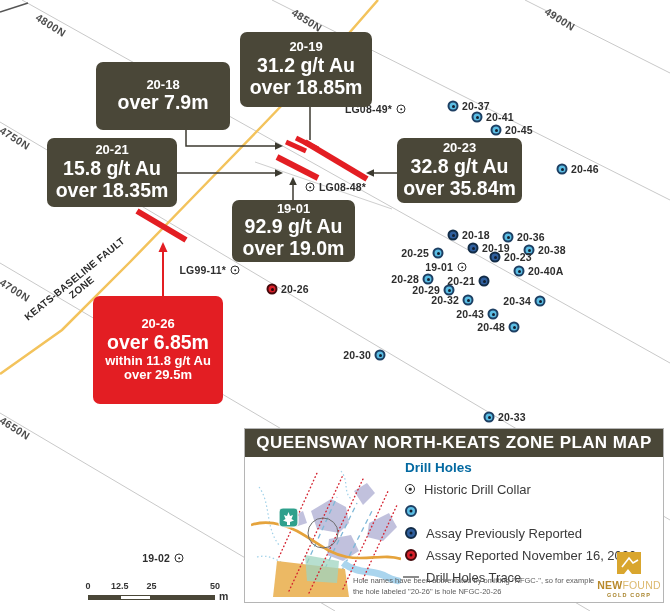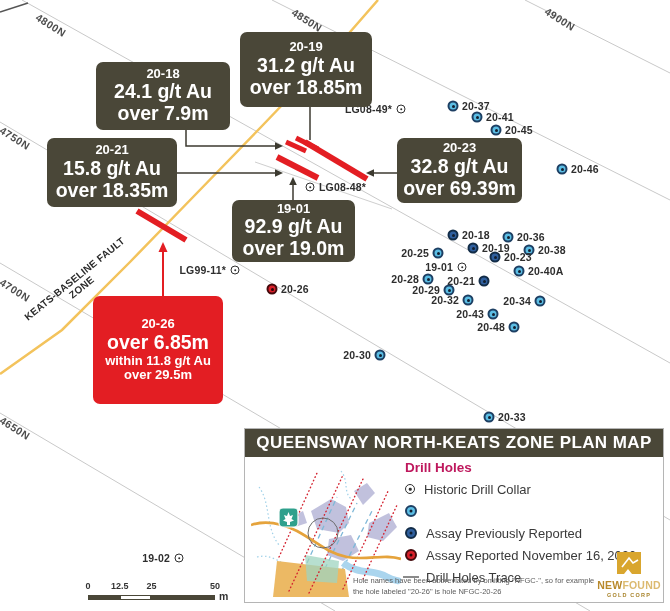--- a/index.html
+++ b/index.html
@@ -41,33 +41,33 @@
   .cl-small{font-size:13px;font-weight:700;}
 
   
   .legend-panel{position:absolute;left:244px;top:428px;width:420px;height:175px;z-index:5;
                 background:#fff;border:1px solid #b5b5b5;box-sizing:border-box;}
   .legend-title{position:absolute;left:0;top:0;width:100%;height:28px;background:#4a4738;
                 color:#fff;font-size:17px;font-weight:700;letter-spacing:.4px;
                 display:flex;align-items:center;justify-content:center;white-space:nowrap;}
   .inset-map{position:absolute;left:6px;top:32px;}
   .legend-body{position:absolute;left:160px;top:31px;width:256px;}
-  .legend-header{font-size:13.5px;font-weight:700;color:#be185d;margin-bottom:3px;}
+  .legend-header{font-size:13.5px;font-weight:700;color:#0369a1;margin-bottom:3px;}
   .legend-row{display:flex;align-items:center;height:22px;gap:9px;}
   .ldot{display:inline-block;border-radius:50%;position:relative;box-sizing:content-box;
         width:8px;height:8px;flex:0 0 auto;}
   .legend-trace{display:inline-block;width:16px;height:0;border-top:2px solid #8a8a8a;
                 flex:0 0 auto;margin:0 -2px 0 -2px;}
   .legend-text{font-size:13px;color:#3a3a3a;}
   .legend-note{position:absolute;left:108px;top:147px;width:250px;font-size:7.5px;
                color:#5c5c5c;line-height:1.45;}
   .logo{position:absolute;left:352px;top:122px;width:64px;text-align:center;}
   .logo-text{font-size:10.5px;font-weight:700;letter-spacing:.2px;margin-top:2px;white-space:nowrap;}
   .logo-new{color:#b8892b;}
-  .logo-found{color:#dcba70;font-weight:700;}
+  .logo-found{color:#dcba70;font-weight:400;}
   .logo-sub{font-size:5.5px;font-weight:700;letter-spacing:1.2px;color:#a8832a;margin-top:1px;}
 
   
   .scalebar{position:absolute;left:88px;top:581px;width:155px;height:26px;z-index:2;}
   .sb-tick{position:absolute;top:0;transform:translateX(-50%);font-size:9px;font-weight:600;color:#333;}
   .sb-bar{position:absolute;left:0;top:14px;width:127px;height:5px;display:flex;}
   .sb-seg1{width:32px;background:#4a4738;}
   .sb-seg2{width:31px;background:#fff;border:1px solid #4a4738;box-sizing:border-box;}
   .sb-seg3{width:64px;background:#4a4738;}
   .sb-unit{position:absolute;left:131px;top:9px;font-size:10.5px;font-weight:600;color:#333;}
@@ -267,37 +267,36 @@
     <span class="hole c-historic" style="left: 401px; top: 109px;"></span>
     <span class="hole-label" style="top: 109px; right: 278px;">LG08-49*</span>
     <span class="hole c-historic" style="left: 310px; top: 187px;"></span>
     <span class="hole-label" style="top: 187px; left: 319px;">LG08-48*</span>
     <span class="hole c-historic" style="left: 235px; top: 270px;"></span>
     <span class="hole-label" style="top: 270px; right: 444px;">LG99-11*</span>
     <span class="hole c-historic" style="left: 179px; top: 558px;"></span>
     <span class="hole-label" style="top: 558px; right: 500px;">19-02</span>
     <div class="callout olive" style="left: 96px; top: 62px; width: 134px; height: 68px;">
       <div class="cl-title">20-18</div>
-      <div class="cl-big">24.1 g/t Au</div>
       <div class="cl-big">over 7.9m</div>
     </div>
     <div class="callout olive" style="left: 240px; top: 32px; width: 132px; height: 75px;">
       <div class="cl-title">20-19</div>
       <div class="cl-big">31.2 g/t Au</div>
       <div class="cl-big">over 18.85m</div>
     </div>
     <div class="callout olive" style="left: 47px; top: 138px; width: 130px; height: 69px;">
       <div class="cl-title">20-21</div>
       <div class="cl-big">15.8 g/t Au</div>
       <div class="cl-big">over 18.35m</div>
     </div>
     <div class="callout olive" style="left: 397px; top: 138px; width: 125px; height: 65px;">
       <div class="cl-title">20-23</div>
       <div class="cl-big">32.8 g/t Au</div>
-      <div class="cl-big">over 69.39m</div>
+      <div class="cl-big">over 35.84m</div>
     </div>
     <div class="callout olive" style="left: 232px; top: 200px; width: 123px; height: 62px;">
       <div class="cl-title">19-01</div>
       <div class="cl-big">92.9 g/t Au</div>
       <div class="cl-big">over 19.0m</div>
     </div>
     <div class="callout red" style="left: 93px; top: 296px; width: 130px; height: 108px;">
       <div class="cl-title">20-26</div>
       <div class="cl-big">over 6.85m</div>
       <div class="cl-small">within 11.8 g/t Au</div>

